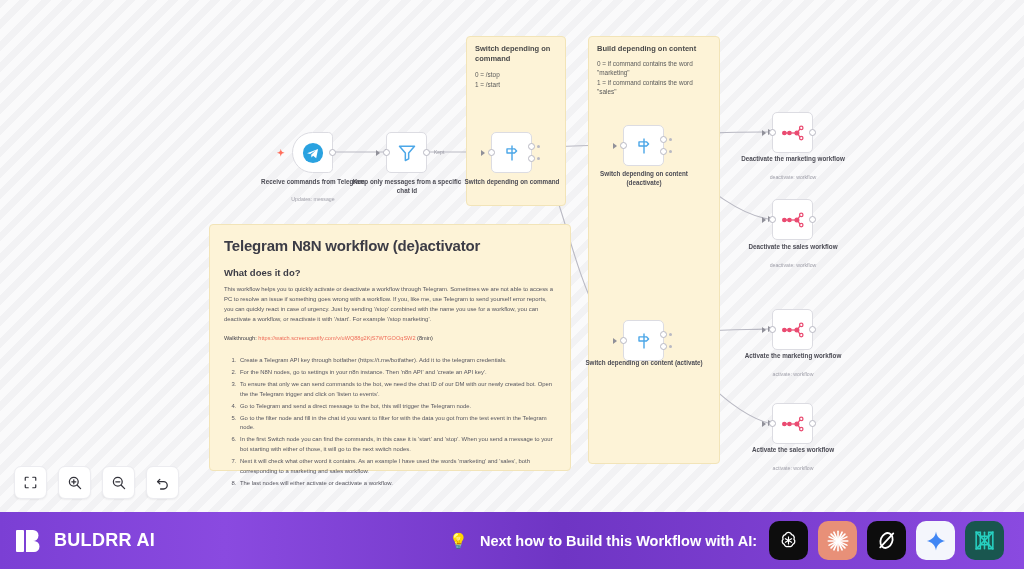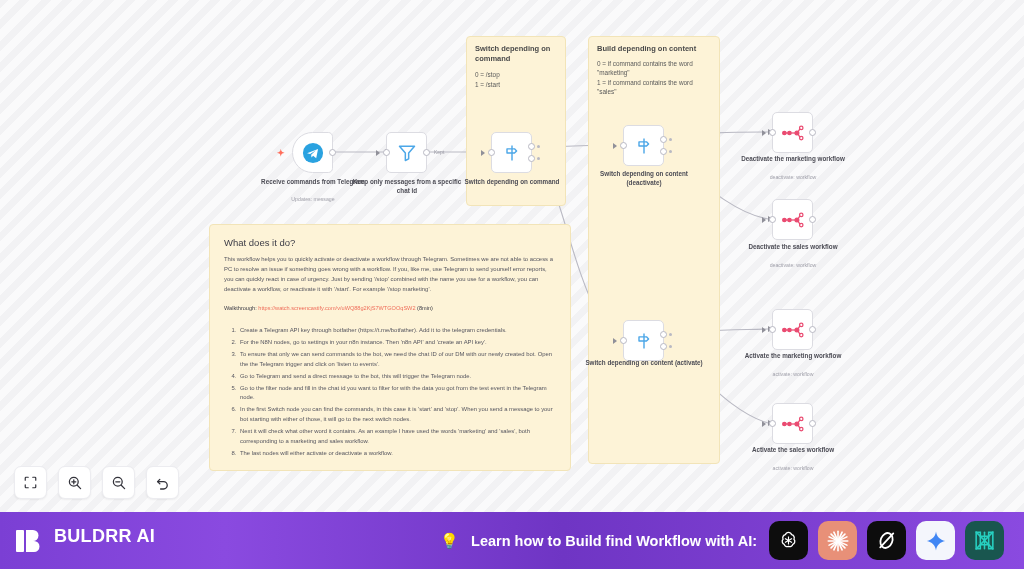--- a/index.html
+++ b/index.html
@@ -41,21 +41,21 @@
   
   #doc-sticky {
     left: 209px; top: 224px; width: 362px; height: 247px;
     padding: 12px 14px;
   }
   #doc-sticky h1 {
     font-size: 15px; font-weight: bold; color: #3c3c46;
     letter-spacing: -0.2px; margin-bottom: 13px;
   }
   #doc-sticky h2 {
-    font-size: 9.5px; font-weight: normal; color: #3c3c46; margin-bottom: 6px;
+    font-size: 9.5px; font-weight: bold; color: #3c3c46; margin-bottom: 6px;
   }
   #doc-sticky p.body {
     font-size: 5.9px; color: #55555f; line-height: 1.72; margin-bottom: 9px;
     text-align: left;
   }
   #doc-sticky .walk {
     font-size: 5.6px; color: #3c3c46; line-height: 1.5; margin-bottom: 14px;
   }
   #doc-sticky .walk .lnk { color: #ef6d5a; word-break: break-all; }
   #doc-sticky ol { margin: 5px 0 0 14px; }
@@ -124,21 +124,21 @@
     cursor: pointer;
   }
 
   
   .bottombar {
     position: absolute; left: 0; top: 512px; width: 1024px; height: 57px;
     background: linear-gradient(90deg,#7b3fd4 0%,#8a4ae0 22%,#6f35c4 55%,#7d3fd1 78%,#8a4ae0 100%);
     display: flex; align-items: center; justify-content: space-between;
     padding: 0 14px;
   }
-  .brand { display: flex; align-items: flex-start; gap: 10px; }
+  .brand { display: flex; align-items: center; gap: 10px; }
   .brand-mark { width: 30px; height: 30px; position: relative; }
   .brand-name {
     color: #ffffff; font-size: 18px; font-weight: bold; letter-spacing: .3px;
   }
   .cta { display: flex; align-items: center; gap: 12px; margin-right: 6px; }
   .cta-text { color: #ffffff; font-size: 14.5px; font-weight: bold; }
   .bulb { font-size: 15px; }
   .ai-icons { display: flex; align-items: center; gap: 10px; }
   .ai-chip {
     width: 39px; height: 39px; border-radius: 10px;
@@ -184,20 +184,21 @@
 
     <div class="sticky sticky-pad" id="sticky-content" style="left:588px; top:36px; width:132px; height:428px;">
       <div class="sticky-title">Build depending on content</div>
       <div style="height:5px"></div>
       <div class="sticky-line">0 = if command contains the word</div>
       <div class="sticky-line">"marketing"</div>
       <div class="sticky-line">1 = if command contains the word "sales"</div>
     </div>
 
     <div class="sticky" id="doc-sticky">
+      <h1>Telegram N8N workflow (de)activator</h1>
       <h2>What does it do?</h2>
       <p class="body">This workflow helps you to quickly activate or deactivate a workflow through Telegram. Sometimes we are not able to access a PC to resolve an issue if something goes wrong with a workflow. If you, like me, use Telegram to send yourself error reports, you can quickly react in case of urgency. Just by sending '/stop' combined with the name you use for a workflow, you can deactivate a workflow, or reactivate it with '/start'. For example '/stop marketing'.</p>
       <div class="walk">
         <span>Walkthrough:</span>
         <span class="lnk">https://watch.screencastify.com/v/uWQ88g2KjS7WTGOOqSW2</span>
         <span>(8min)</span>
       </div>
       <ol>
         <li>Create a Telegram API key through botfather (https://t.me/botfather). Add it to the telegram credentials.</li>
         <li>For the N8N nodes, go to settings in your n8n instance. Then 'n8n API' and 'create an API key'.</li>
@@ -403,21 +404,21 @@
           <rect x="2" y="4" width="8" height="22" rx="1" fill="#ffffff"></rect>
           <path d="M12 4h7a5.5 5.5 0 010 11h-7z" fill="#ffffff"></path>
           <path d="M12 15h8a5.5 5.5 0 010 11h-8z" fill="#ffffff"></path>
         </svg>
       </div>
       <span class="brand-name">BULDRR AI</span>
     </div>
 
     <div class="cta">
       <span class="bulb">💡</span>
-      <span class="cta-text">Learn how to Build find Workflow with AI:</span>
+      <span class="cta-text">Next how to Build this Workflow with AI:</span>
       <div class="ai-icons">
 
         <div class="ai-chip" style="background:#0d0d0d">
           <svg width="25" height="25" viewBox="0 0 24 24">
             <path fill="none" stroke="#ffffff" stroke-width="1.25" stroke-linejoin="round" d="M12 4.2a3 3 0 00-2.9 2.2 3 3 0 00-2.3 4.4 3 3 0 001.1 4.9 3 3 0 004.1 1.9 3 3 0 004.1-1.9 3 3 0 001.1-4.9 3 3 0 00-2.3-4.4A3 3 0 0012 4.2z"></path>
             <path fill="none" stroke="#ffffff" stroke-width="1.1" d="M12 8.2v7.6M8.6 10.1l6.8 3.8M15.4 10.1l-6.8 3.8"></path>
           </svg>
         </div>
 
         <div class="ai-chip" style="background:#e89078">

